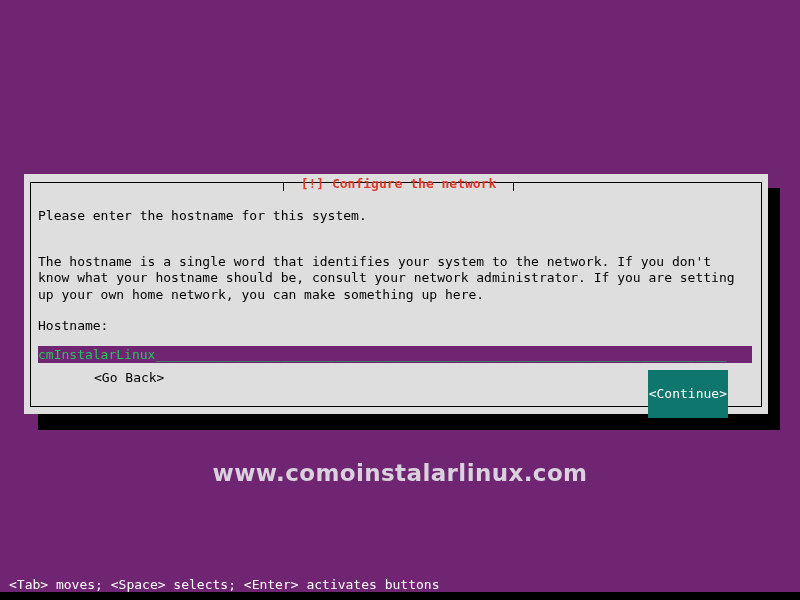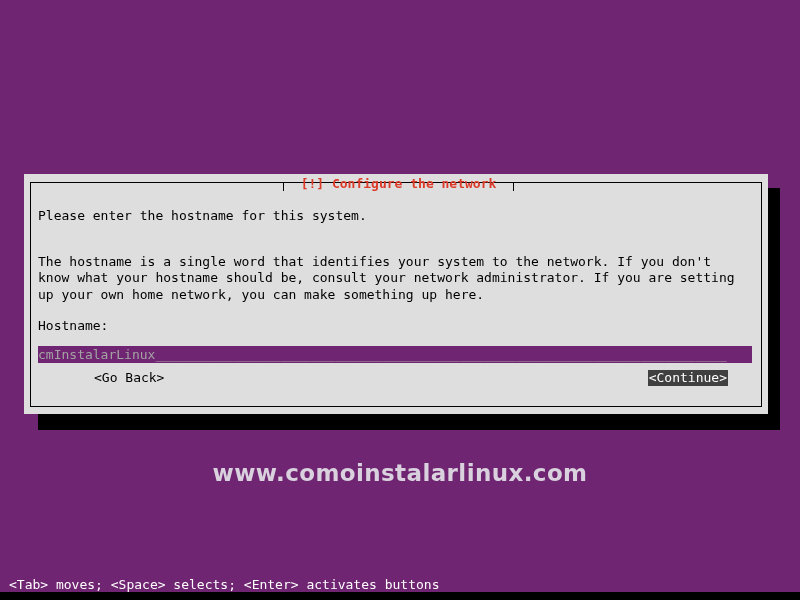--- a/index.html
+++ b/index.html
@@ -113,21 +113,21 @@
     width: 714px;
     height: 17px;
     background: #702572;
     overflow: hidden;
     white-space: nowrap;
     cursor: text;
   }
   #hostname-value,
   #hostname-filler {
     display: inline;
-    color: #a3a3a3;
+    color: #22c55e;
     font-size: 13px;
     line-height: 17px;
     font-family: "DejaVu Sans Mono", "Liberation Mono", monospace;
   }
 
   
   #button-row {
     position: absolute;
     left: 14px;
     right: 14px;
@@ -141,25 +141,25 @@
     color: #000000;
     font-size: 13px;
     line-height: 18px;
     white-space: nowrap;
     cursor: pointer;
   }
   #continue-button {
     position: absolute;
     right: 26px;
     top: 1px;
-    background: #404040;
+    background: #0f766e;
     color: #ffffff;
     font-size: 13px;
     line-height: 16px;
-    padding: 0 1px;
+    padding: 16px 1px;
     white-space: nowrap;
     cursor: pointer;
   }
 
   
   #watermark {
     position: absolute;
     left: 0;
     right: 0;
     top: 460px;

